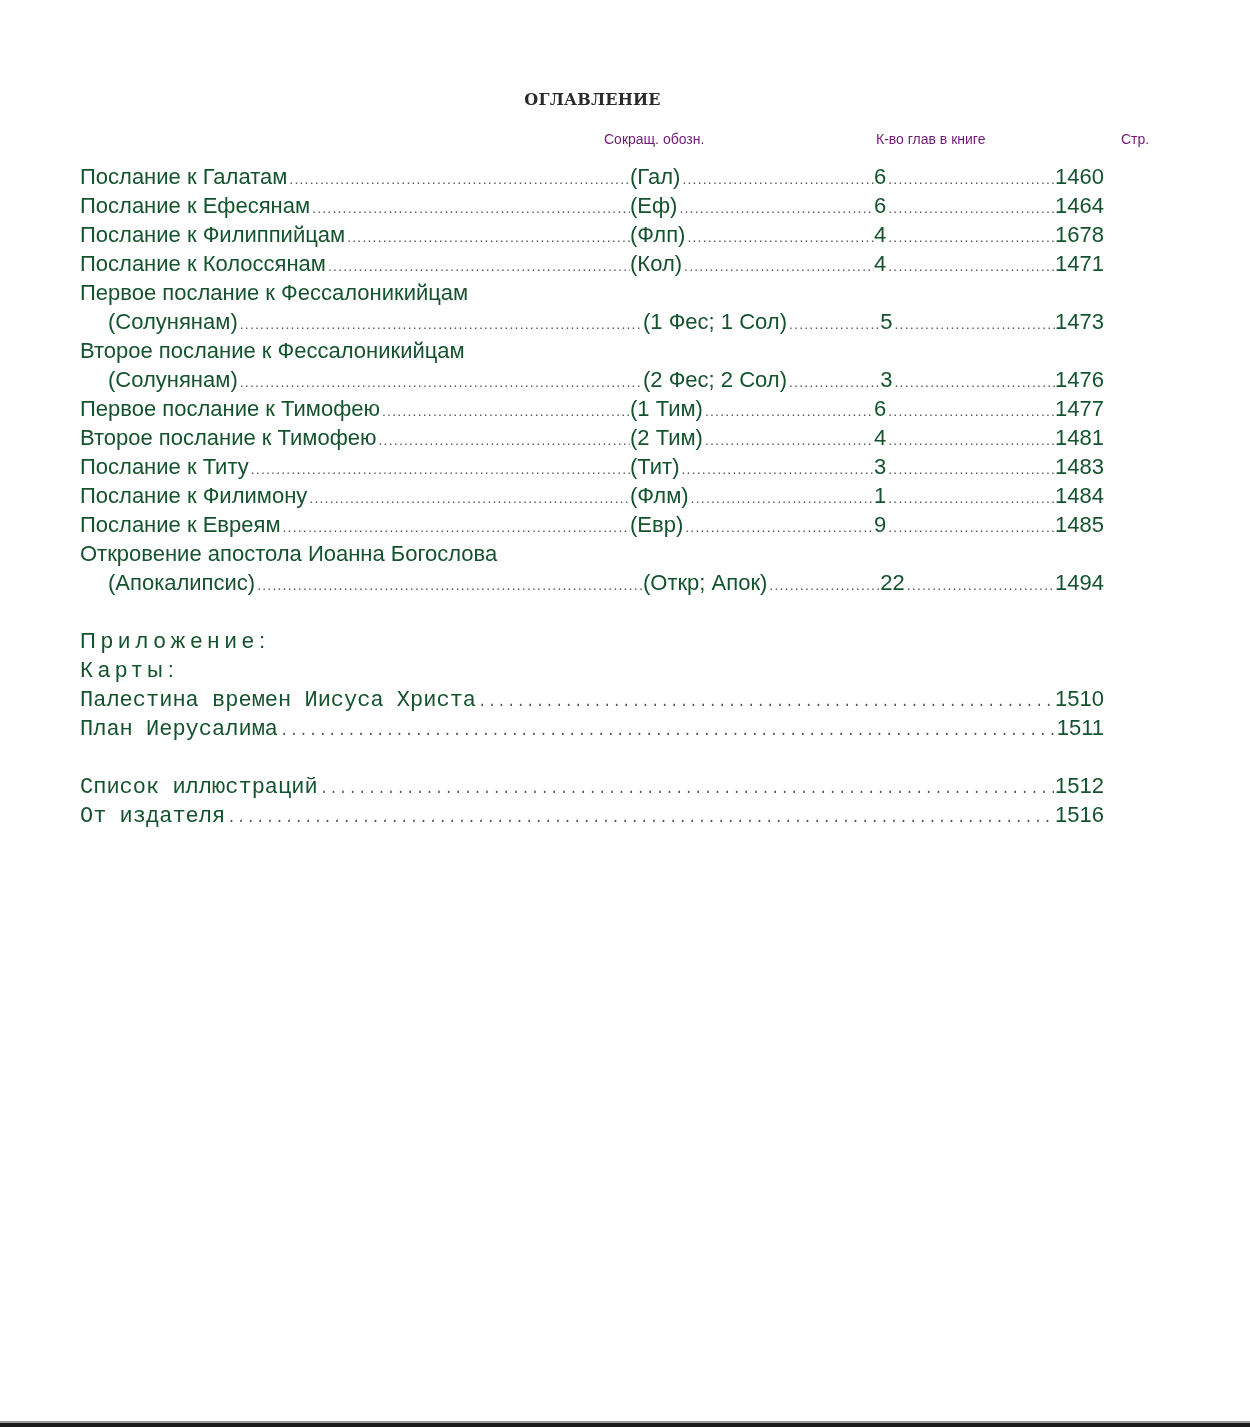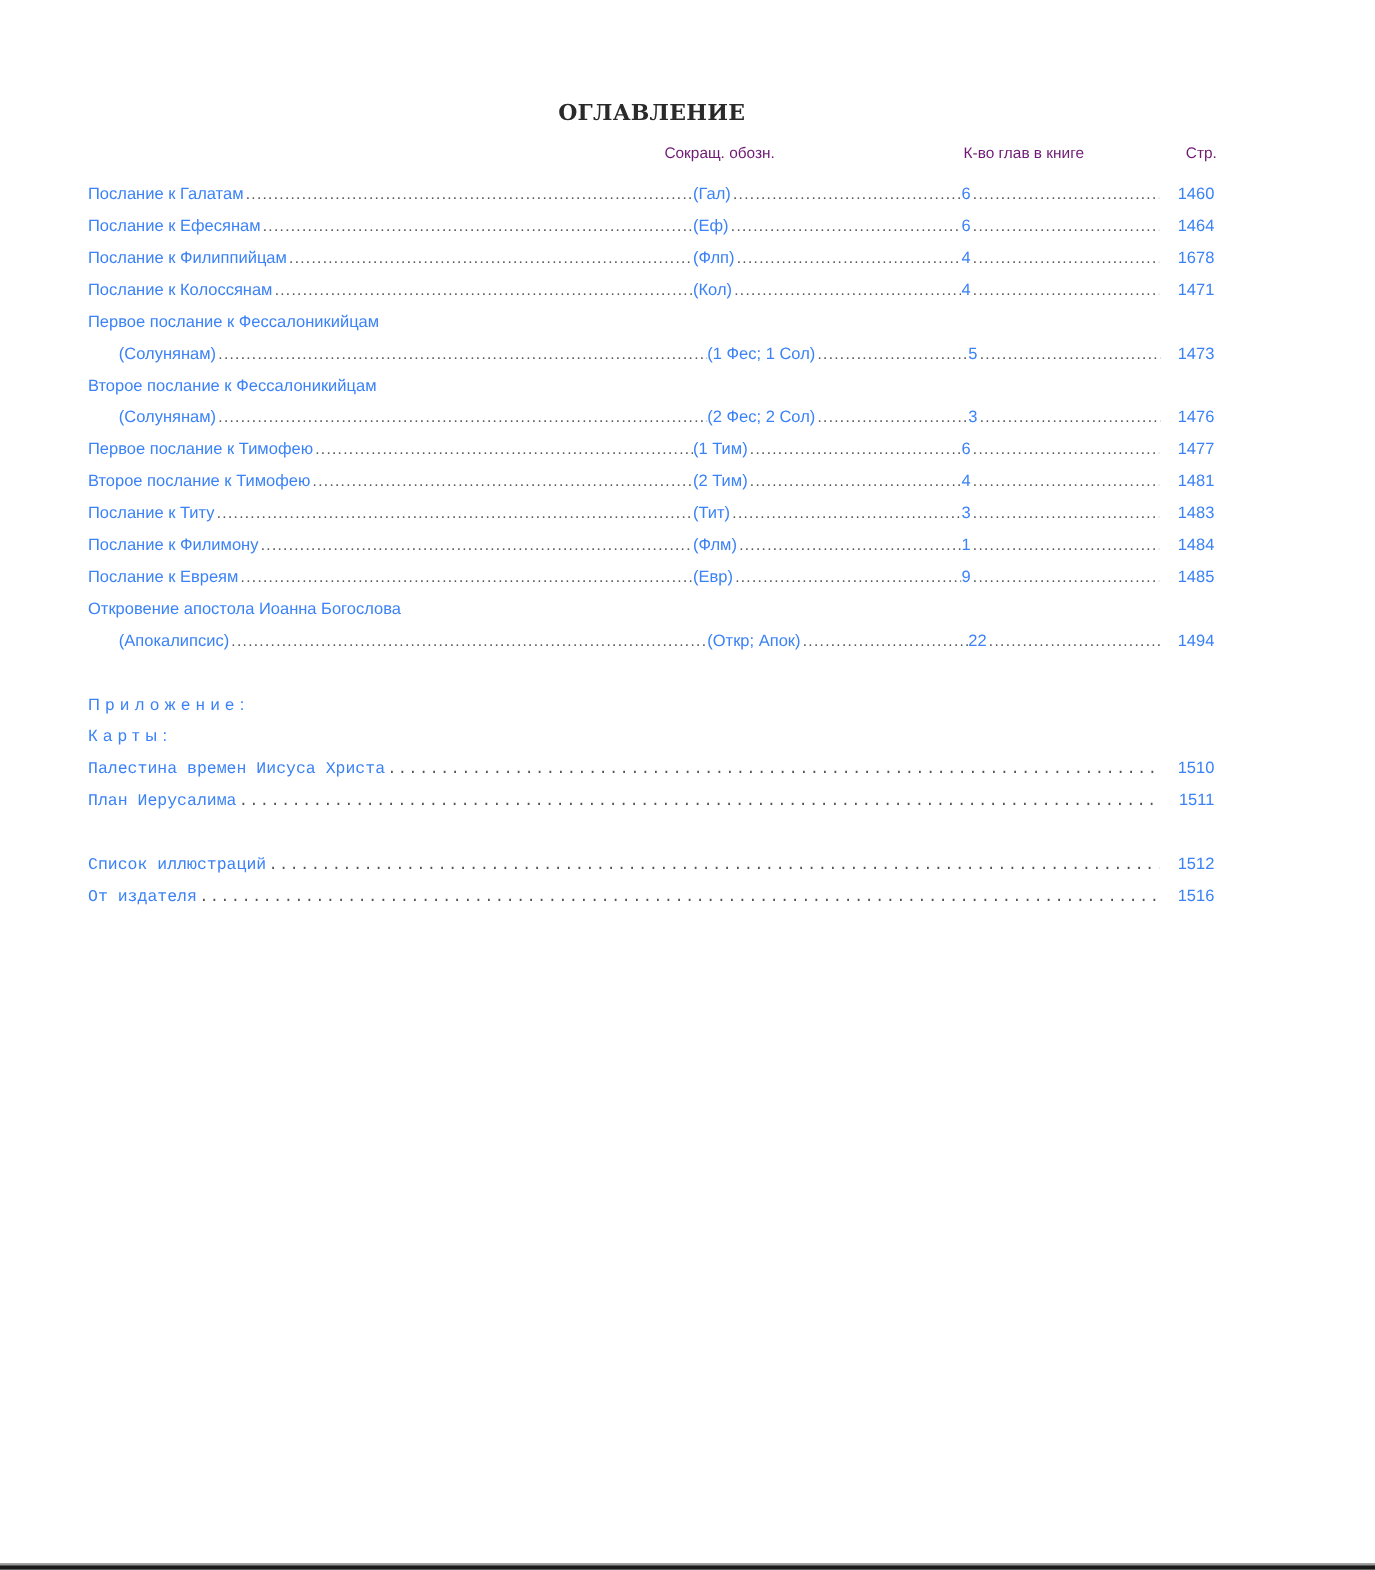--- a/index.html
+++ b/index.html
@@ -2,31 +2,31 @@
 <html><head>
 <meta charset="utf-8">
 <style>
   html, body { margin: 0; padding: 0; }
   body {
     width: 1250px; height: 1427px; background: #ffffff; position: relative; overflow: hidden;
     font-family: "DejaVu Sans", sans-serif; color: #4a4a4a;
   }
   .page-title {
     position: absolute; top: 90px; left: 0; width: 1185px; text-align: center;
-    font-family: "DejaVu Serif", serif; font-weight: bold; font-size: 20px; color: #2a2a2a; letter-spacing: 0.2px;
+    font-family: "DejaVu Serif", serif; font-weight: bold; font-size: 16px; color: #2a2a2a; letter-spacing: 0.2px;
   }
   .col-head { position: absolute; top: 131px; font-size: 14px; color: #701a75; font-family: "Liberation Sans", sans-serif; }
   #h-abbr { left: 604px; }
   #h-chap { left: 876px; }
-  #h-page { left: 1078px; }
+  #h-page { left: 1121px; }
 
   .toc { position: absolute; left: 80px; top: 162px; width: 1024px; }
   .line {
-    height: 29px; line-height: 29px; font-size: 15px; white-space: nowrap; position: relative;
-    font-family: "Liberation Sans", sans-serif; color: #3b82f6;
+    height: 29px; line-height: 29px; font-size: 22px; white-space: nowrap; position: relative;
+    font-family: "Liberation Sans", sans-serif; color: #14532d;
   }
   .row { display: flex; align-items: baseline; }
   .cell { display: flex; align-items: baseline; overflow: hidden; }
   .c-title { width: 550px; }
   .c-abbr  { width: 244px; }
   .c-chap  { width: 180px; }
   .c-page  { width: 50px; justify-content: flex-end; }
   .full-title { width: 974px; font-family: Liberation Mono, monospace; }
   .indent { padding-left: 28px; }
   .txt { flex: 0 0 auto; }

